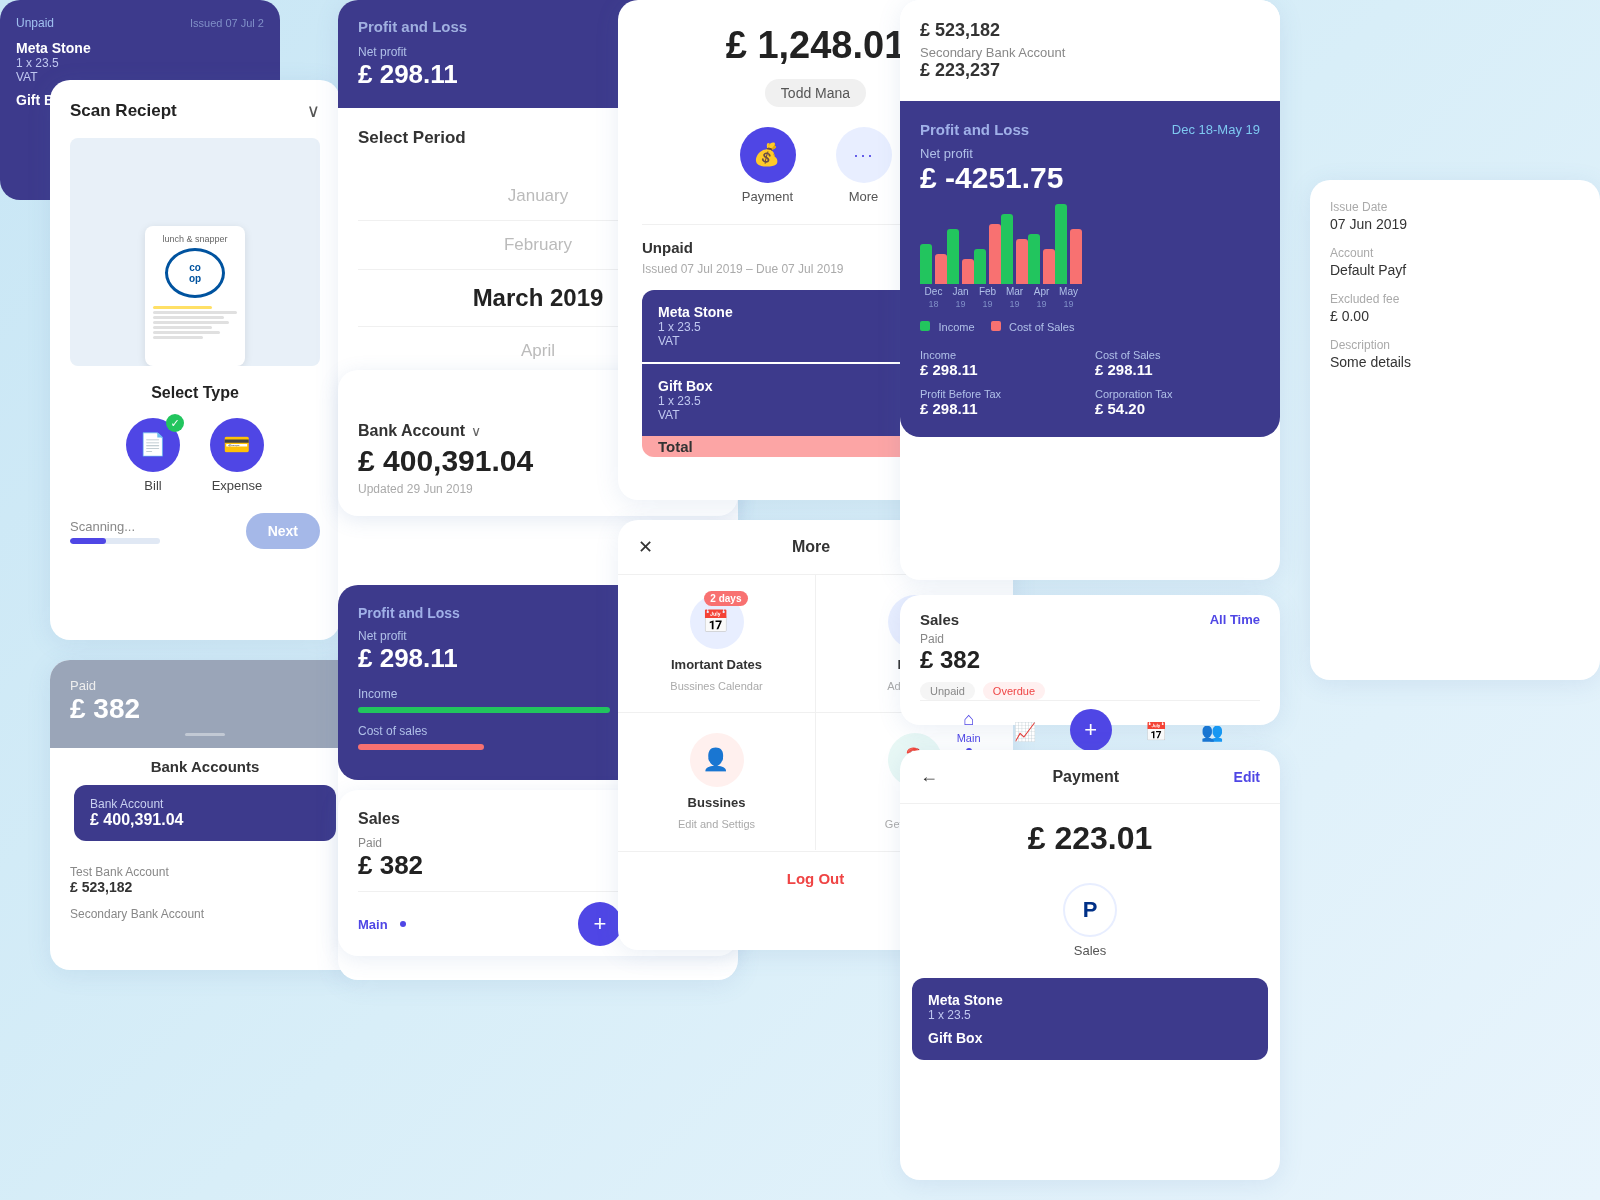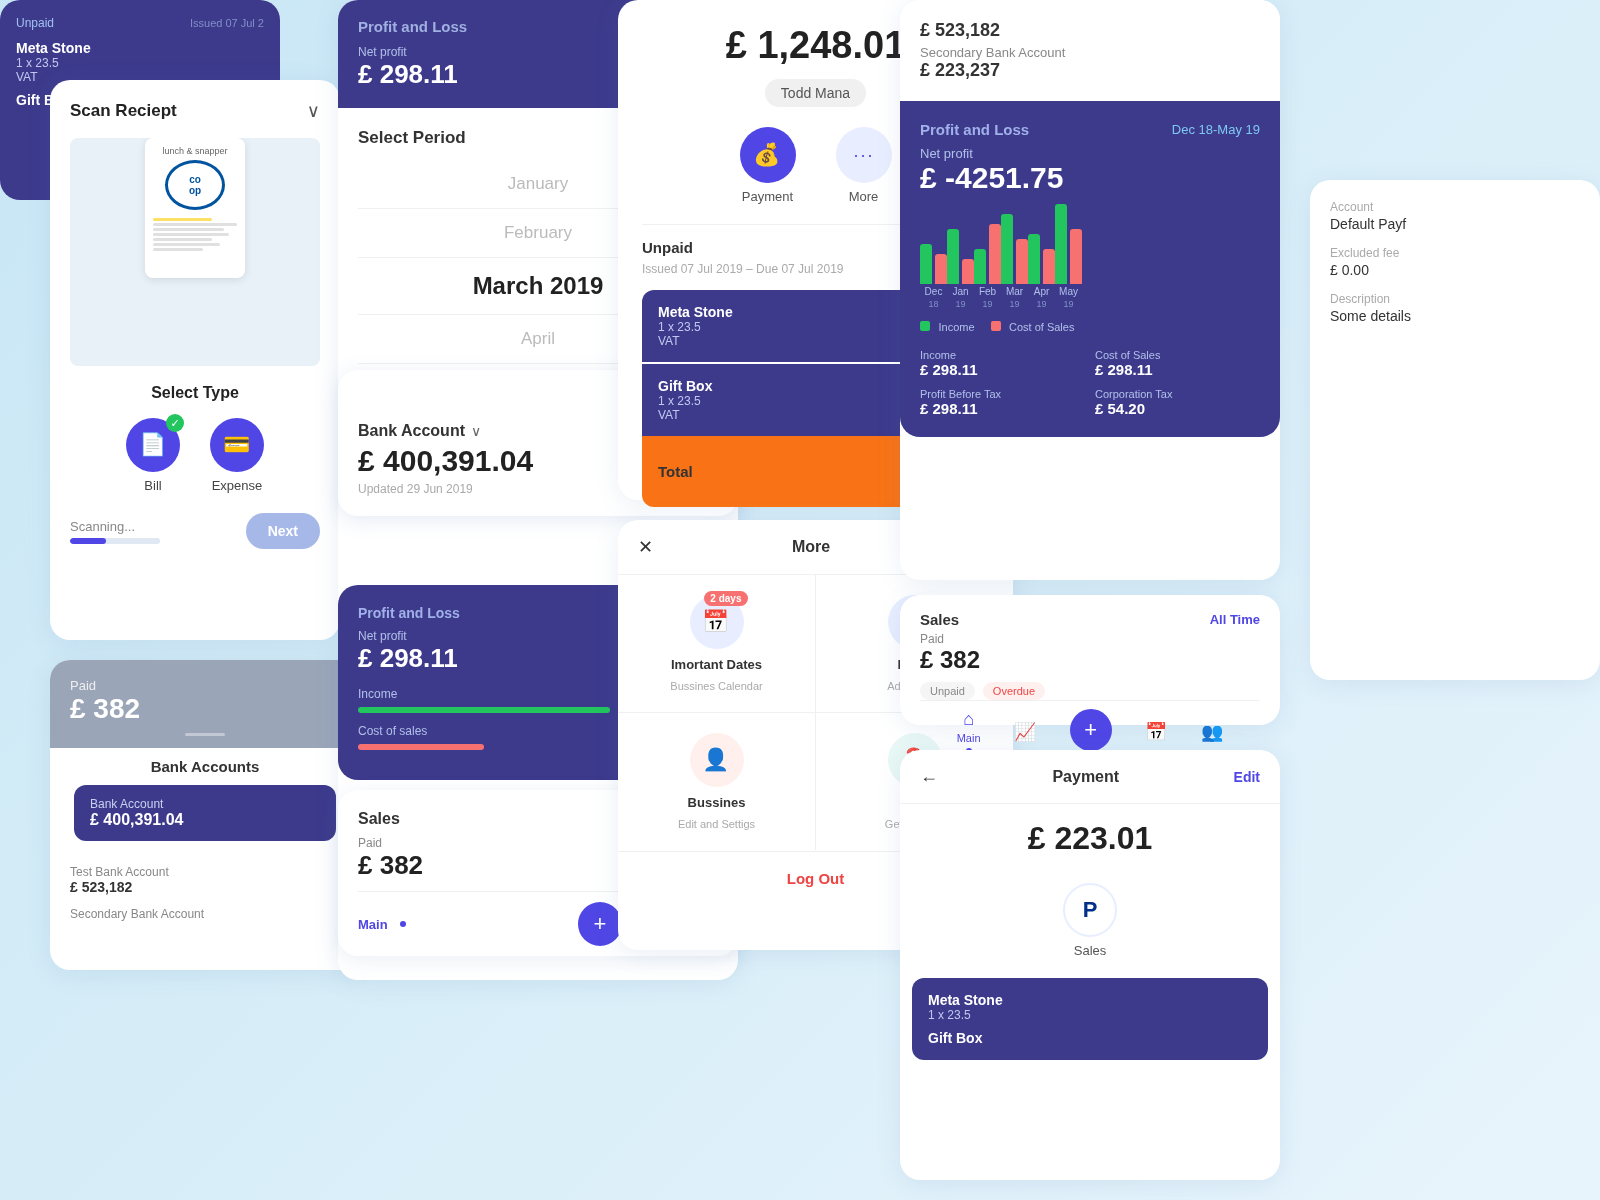--- a/index.html
+++ b/index.html
@@ -39,21 +39,21 @@
       margin-bottom: 16px;
     }
     .scan-title { font-size: 17px; font-weight: 600; color: #222; }
     .chevron { font-size: 18px; color: #555; }
     .receipt-img {
       width: 100%;
       height: 228px;
       background: #e8f0f8;
       border-radius: 8px;
       display: flex;
-      align-items: flex-start;
+      align-items: flex-end;
       justify-content: center;
       margin-bottom: 18px;
       position: relative;
       overflow: hidden;
     }
     .receipt-inner {
       background: #fff;
       border-radius: 8px;
       width: 100px;
       height: 140px;
@@ -213,21 +213,21 @@
     .pnl-profit-label { font-size: 12px; color: #b0c0e8; margin-top: 10px; }
     .pnl-profit-amount { font-size: 26px; font-weight: 700; color: #fff; }
     .period-content {
       background: #fff;
       padding: 20px;
     }
     .period-select-header {
       display: flex;
       justify-content: space-between;
       align-items: center;
-      margin-bottom: 12px;
+      margin-bottom: 24px;
     }
     .period-select-title { font-size: 17px; font-weight: 600; color: #333; }
     .period-done { font-size: 15px; color: #4f46e5; font-weight: 600; cursor: pointer; }
     .month-list { text-align: center; }
     .month-item {
       padding: 14px 0;
       font-size: 17px;
       color: #bbb;
       border-bottom: 1px solid #f0f0f0;
     }
@@ -425,22 +425,22 @@
     .inv-item-name { font-size: 14px; font-weight: 600; color: #fff; }
     .inv-item-qty { font-size: 12px; color: #c0c8f0; }
     .inv-item-vat { font-size: 12px; color: #c0c8f0; }
     .inv-item-price {
       font-size: 15px; font-weight: 700; color: #fff;
       float: right; margin-top: -36px;
     }
     .inv-total-row {
       display: flex;
       justify-content: space-between;
-      padding: 27px 16px;
-      background: #f97316;
+      padding: 2px 16px;
+      background: #fca5a5;
     }
     .inv-total-label { font-size: 15px; font-weight: 600; color: #333; }
     .inv-total-amount { font-size: 15px; font-weight: 700; color: #333; }
 
     
     #panel-more {
       left: 618px; top: 520px;
       width: 395px; height: 430px;
       padding: 0;
     }
@@ -1058,20 +1058,24 @@
   </div>
   <div class="pay-items">
     <div class="pay-item-name">Meta Stone</div>
     <div class="pay-item-qty">1 x 23.5</div>
     <div class="pay-item-name" style="margin-top:8px;">Gift Box</div>
   </div>
 </div>
 
 <div class="card" id="panel-details">
   <div class="detail-row">
+    <div class="detail-label">Issue Date</div>
+    <div class="detail-value">07 Jun 2019</div>
+  </div>
+  <div class="detail-row">
     <div class="detail-label">Account</div>
     <div class="detail-value">Default Payf</div>
   </div>
   <div class="detail-row">
     <div class="detail-label">Excluded fee</div>
     <div class="detail-value">£ 0.00</div>
   </div>
   <div class="detail-row">
     <div class="detail-label">Description</div>
     <div class="detail-value">Some details</div>

